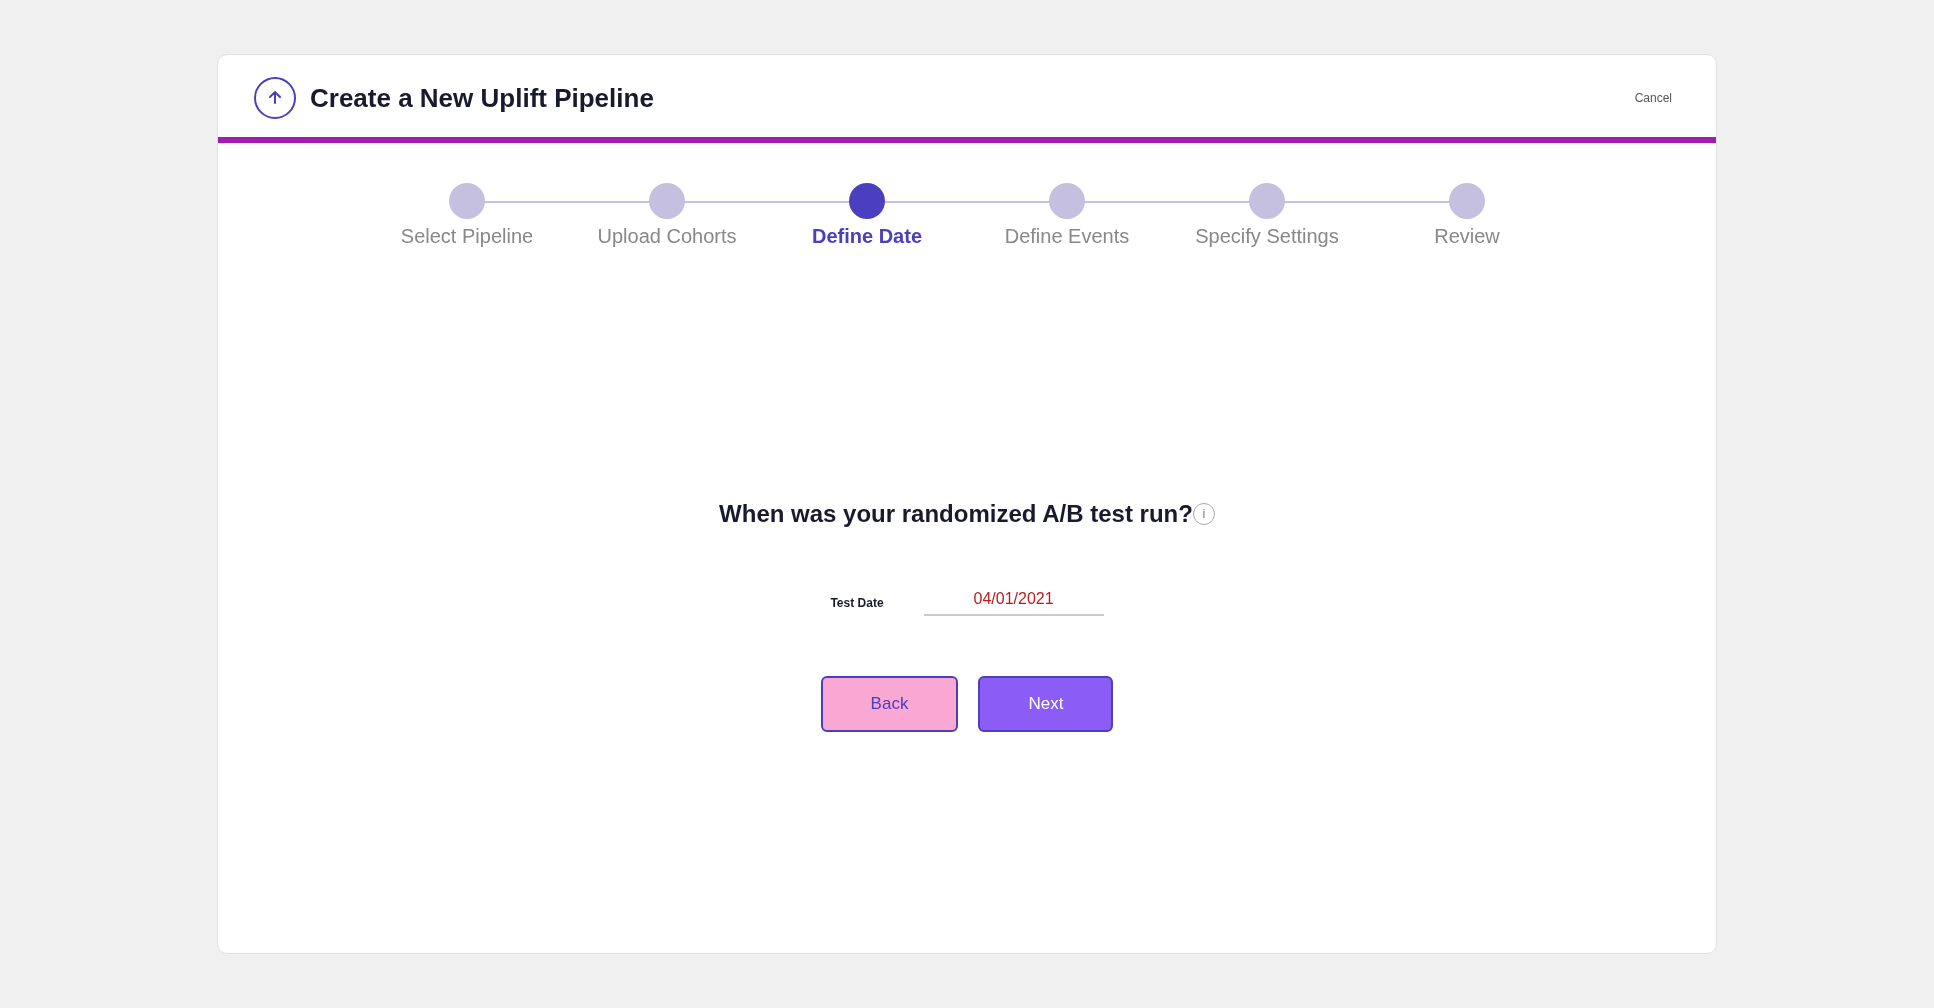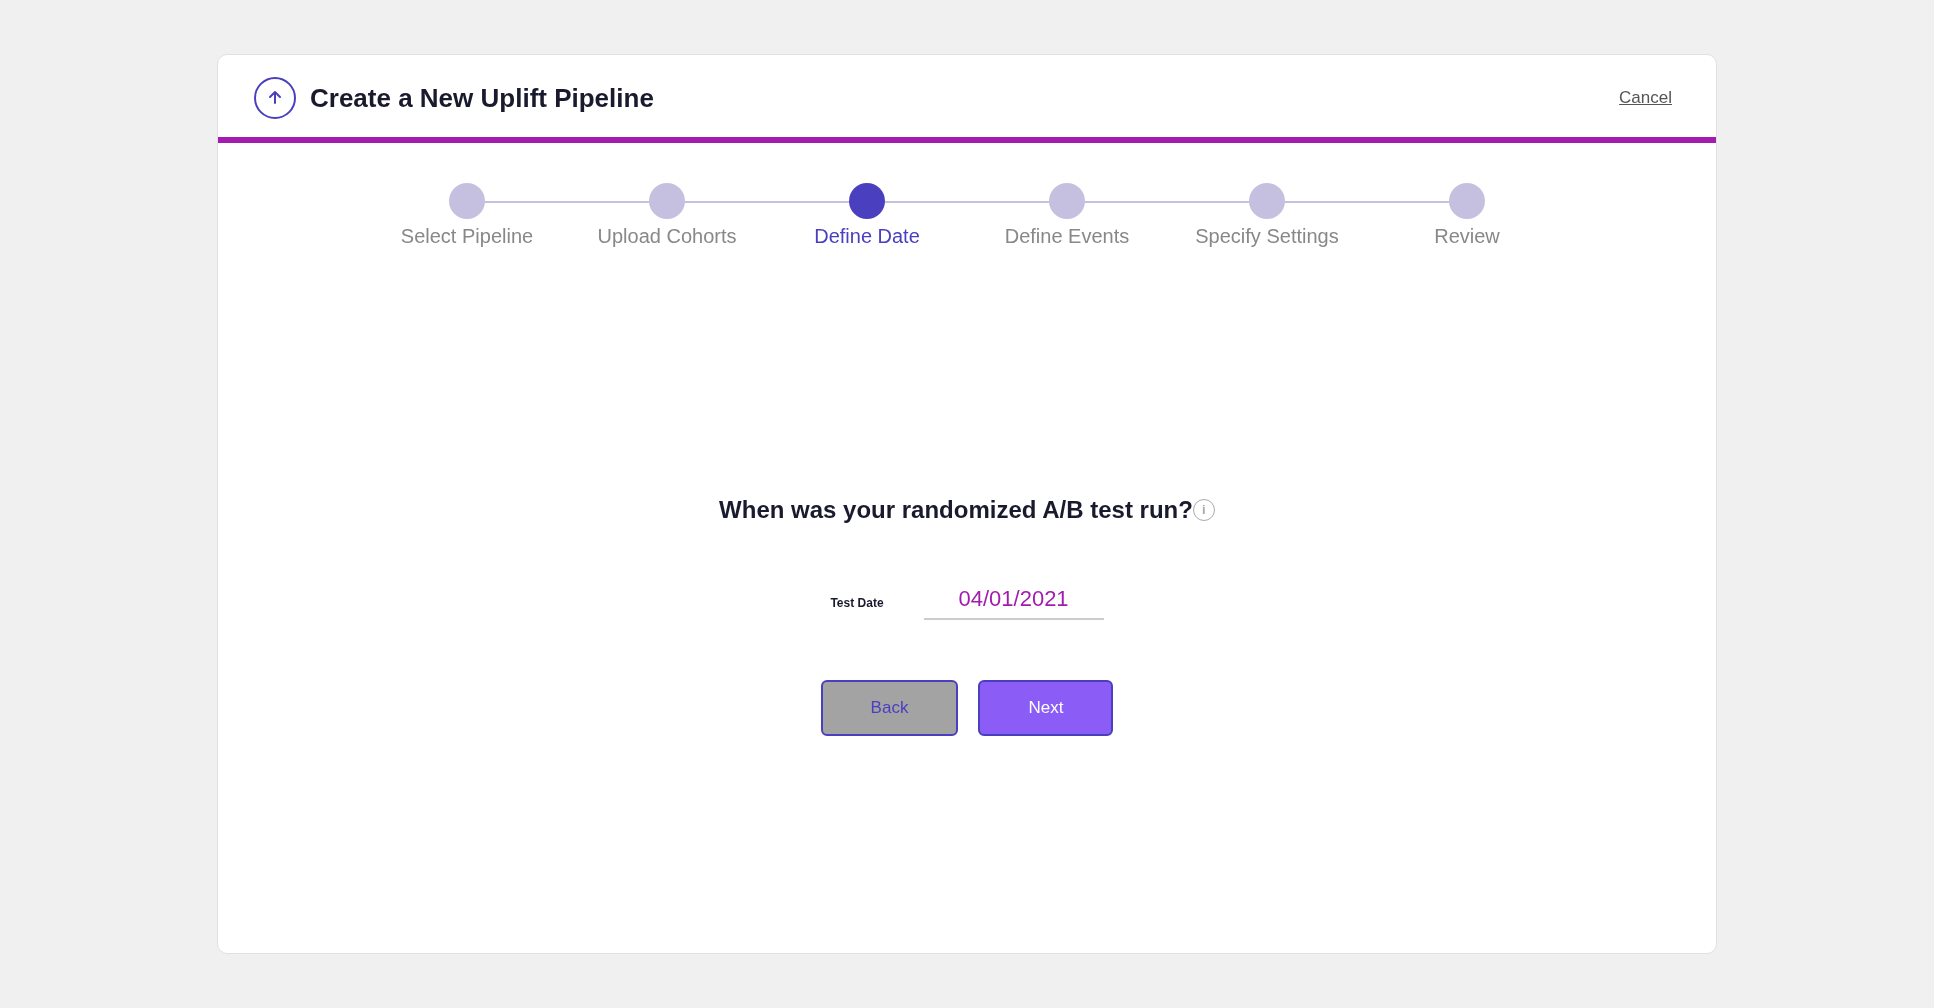--- a/index.html
+++ b/index.html
@@ -48,27 +48,26 @@
     .upload-icon svg {
       width: 20px;
       height: 20px;
     }
     .header-title {
       font-size: 26px;
       font-weight: 600;
       color: #1a1a2e;
     }
     .cancel-btn {
-      font-size: 17px;
+      font-size: 12px;
       color: #555;
       background: none;
       border: none;
       cursor: pointer;
       padding: 4px 8px;
-      text-decoration: underline;
     }
 
     
     .stepper-container {
       padding: 40px 60px 30px;
       display: flex;
       align-items: flex-start;
       justify-content: center;
     }
     .stepper {
@@ -109,21 +108,21 @@
     }
     .step-label {
       margin-top: 6px;
       font-size: 20px;
       color: #888;
       text-align: center;
       white-space: nowrap;
     }
     .step-label.active {
       color: #4a3fbf;
-      font-weight: 400;
+      font-weight: 700;
       text-align: right;
     }
 
     
     .main-content {
       flex: 1;
       display: flex;
       flex-direction: column;
       align-items: center;
       justify-content: center;
@@ -170,41 +169,41 @@
     .date-label {
       font-size: 12px;
       font-weight: 700;
       color: #1a1a2e;
     }
     .date-input-wrapper {
       border-bottom: 2px solid #ccc;
       padding-bottom: 6px;
     }
     .date-input {
-      font-size: 22px;
-      color: #a21caf;
+      font-size: 16px;
+      color: #b91c1c;
       border: none;
       outline: none;
       background: transparent;
       width: 180px;
       text-align: center;
       cursor: pointer;
     }
 
     
     .footer-buttons {
       display: flex;
       gap: 20px;
       justify-content: center;
     }
     .btn-back {
       padding: 16px 48px;
       font-size: 17px;
       color: #4a3fbf;
-      background: #a3a3a3;
+      background: #f9a8d4;
       border: 2px solid #4a3fbf;
       border-radius: 6px;
       cursor: pointer;
       font-weight: 500;
     }
     .btn-next {
       padding: 16px 48px;
       font-size: 17px;
       color: #fff;
       background: #8b5cf6;

